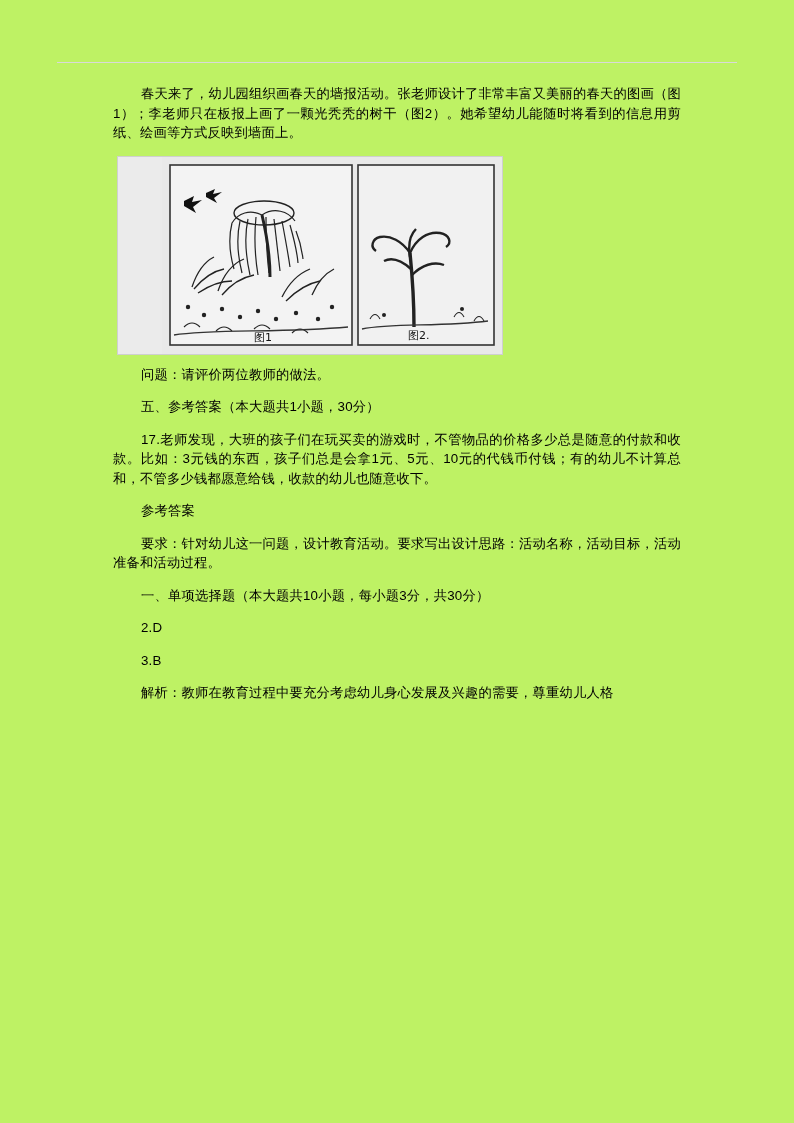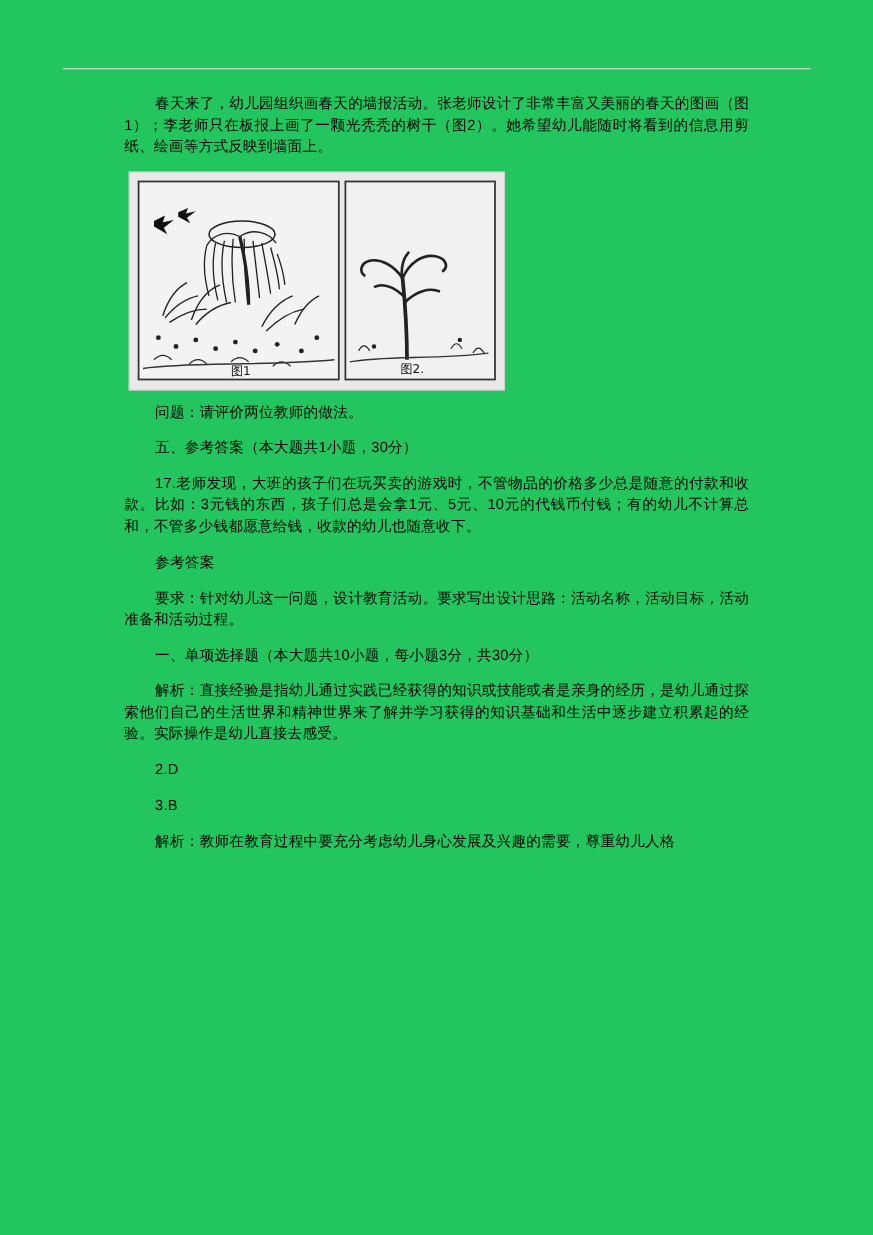--- a/index.html
+++ b/index.html
@@ -14,21 +14,21 @@
     color: #000000;
     position: relative;
     overflow: hidden;
   }
   .page {
     position: absolute;
     top: 0;
     left: 0;
     width: 794px;
     height: 1123px;
-    background: #22c55e;
+    background: #bef264;
   }
   .rule-top {
     position: absolute;
     left: 57px;
     top: 62px;
     width: 680px;
     height: 1px;
     background: #d9d9d9;
   }
   .content {
@@ -51,20 +51,21 @@
     margin: 4px 0 10px 4px;
     width: 340px;
   }
   .figure {
     width: 340px;
     height: 197px;
     background: #ebebeb;
     border: 1px solid #cfcfcf;
     position: relative;
     overflow: hidden;
+    padding-left: 44px;
   }
   .figure svg { display: block; }
 </style>
 </head>
 <body>
 
 <div class="page">
 
   <div class="rule-top"></div>
 
@@ -157,19 +158,18 @@
         </svg>
       </div>
     </div>
 
     <p class="indent">问题：请评价两位教师的做法。</p>
     <p class="indent">五、参考答案（本大题共1小题，30分）</p>
     <p class="indent">17.老师发现，大班的孩子们在玩买卖的游戏时，不管物品的价格多少总是随意的付款和收款。比如：3元钱的东西，孩子们总是会拿1元、5元、10元的代钱币付钱；有的幼儿不计算总和，不管多少钱都愿意给钱，收款的幼儿也随意收下。</p>
     <p class="indent">参考答案</p>
     <p class="indent">要求：针对幼儿这一问题，设计教育活动。要求写出设计思路：活动名称，活动目标，活动准备和活动过程。</p>
     <p class="indent">一、单项选择题（本大题共10小题，每小题3分，共30分）</p>
-    <p class="indent">解析：直接经验是指幼儿通过实践已经获得的知识或技能或者是亲身的经历，是幼儿通过探索他们自己的生活世界和精神世界来了解并学习获得的知识基础和生活中逐步建立积累起的经验。实际操作是幼儿直接去感受。</p>
     <p class="indent">2.D</p>
     <p class="indent">3.B</p>
     <p class="indent">解析：教师在教育过程中要充分考虑幼儿身心发展及兴趣的需要，尊重幼儿人格</p>
 
   </div>
 </div>
 
 </body></html>

